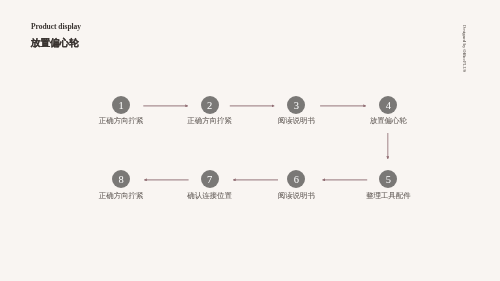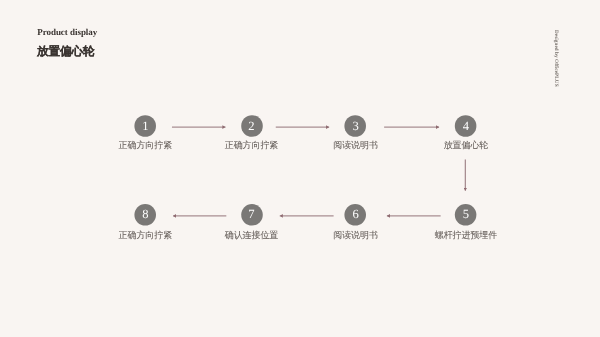--- a/index.html
+++ b/index.html
@@ -67,21 +67,21 @@
     <div class="node" style="left:266.3px;top:95.8px;">
       <div class="circle">3</div>
       <div class="label">阅读说明书</div>
     </div>
     <div class="node" style="left:358.3px;top:95.8px;">
       <div class="circle">4</div>
       <div class="label">放置偏心轮</div>
     </div>
     <div class="node" style="left:358.3px;top:170.1px;">
       <div class="circle">5</div>
-      <div class="label">螺杆拧进预埋件</div>
+      <div class="label">整理工具配件</div>
     </div>
     <div class="node" style="left:266.3px;top:170.1px;">
       <div class="circle">6</div>
       <div class="label">阅读说明书</div>
     </div>
     <div class="node" style="left:179.6px;top:170.1px;">
       <div class="circle">7</div>
       <div class="label">确认连接位置</div>
     </div>
     <div class="node" style="left:91.1px;top:170.1px;">

